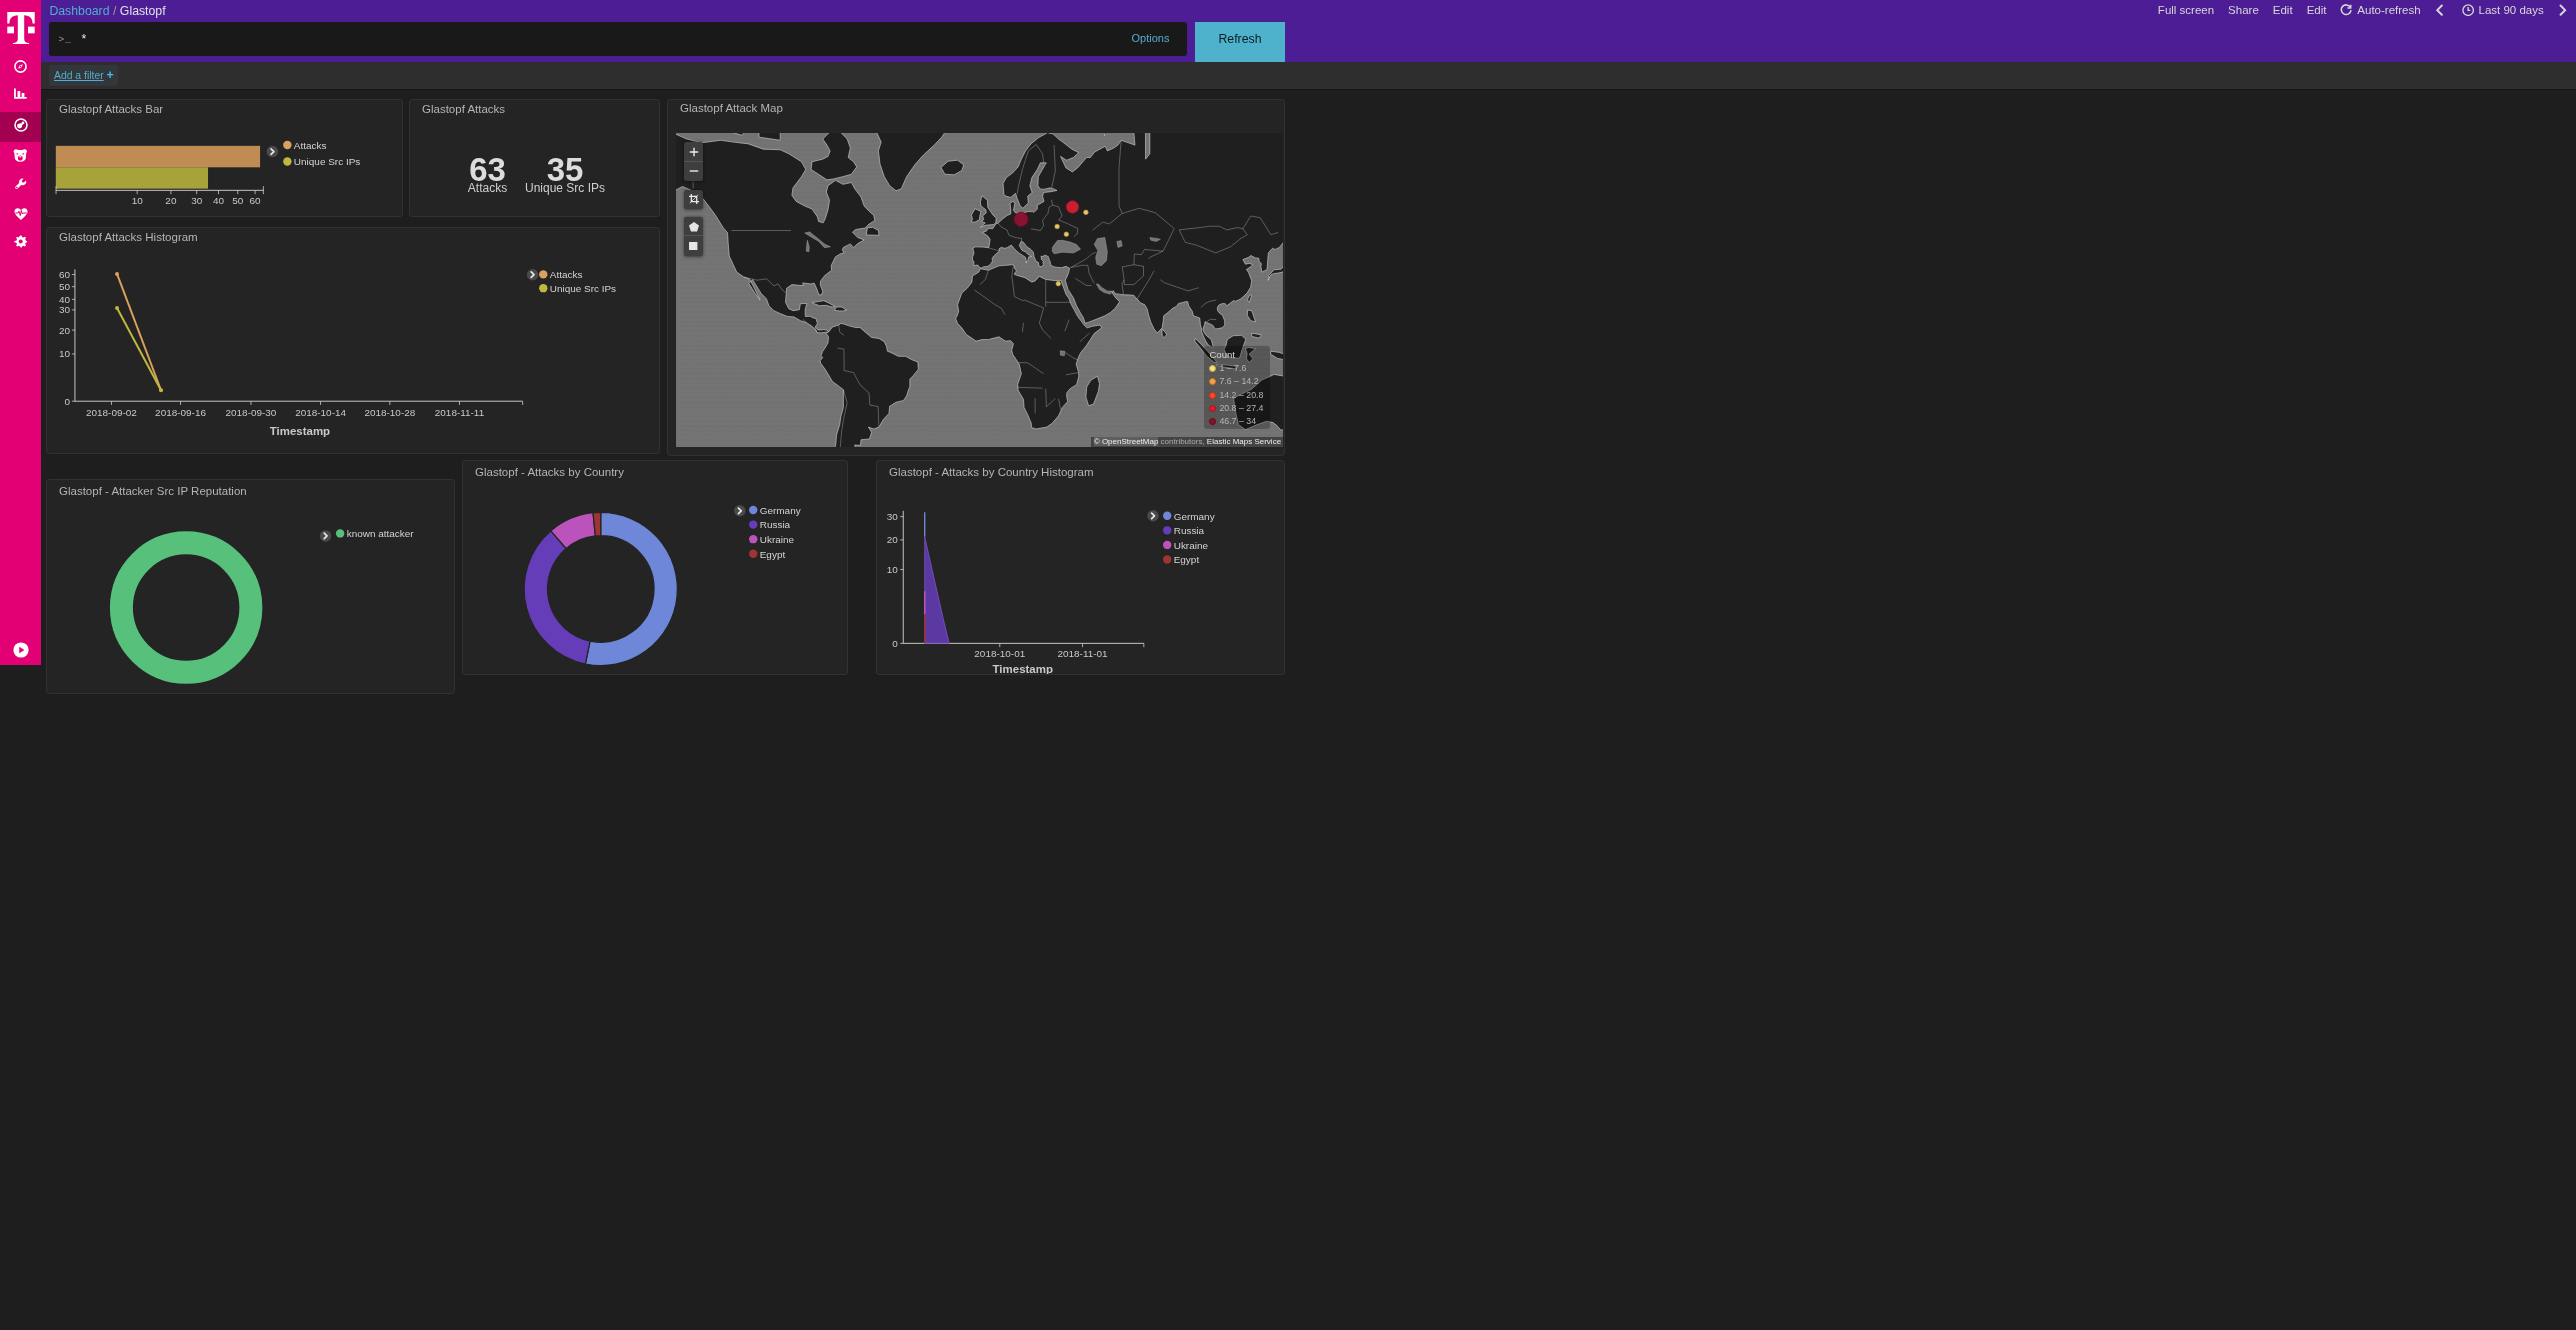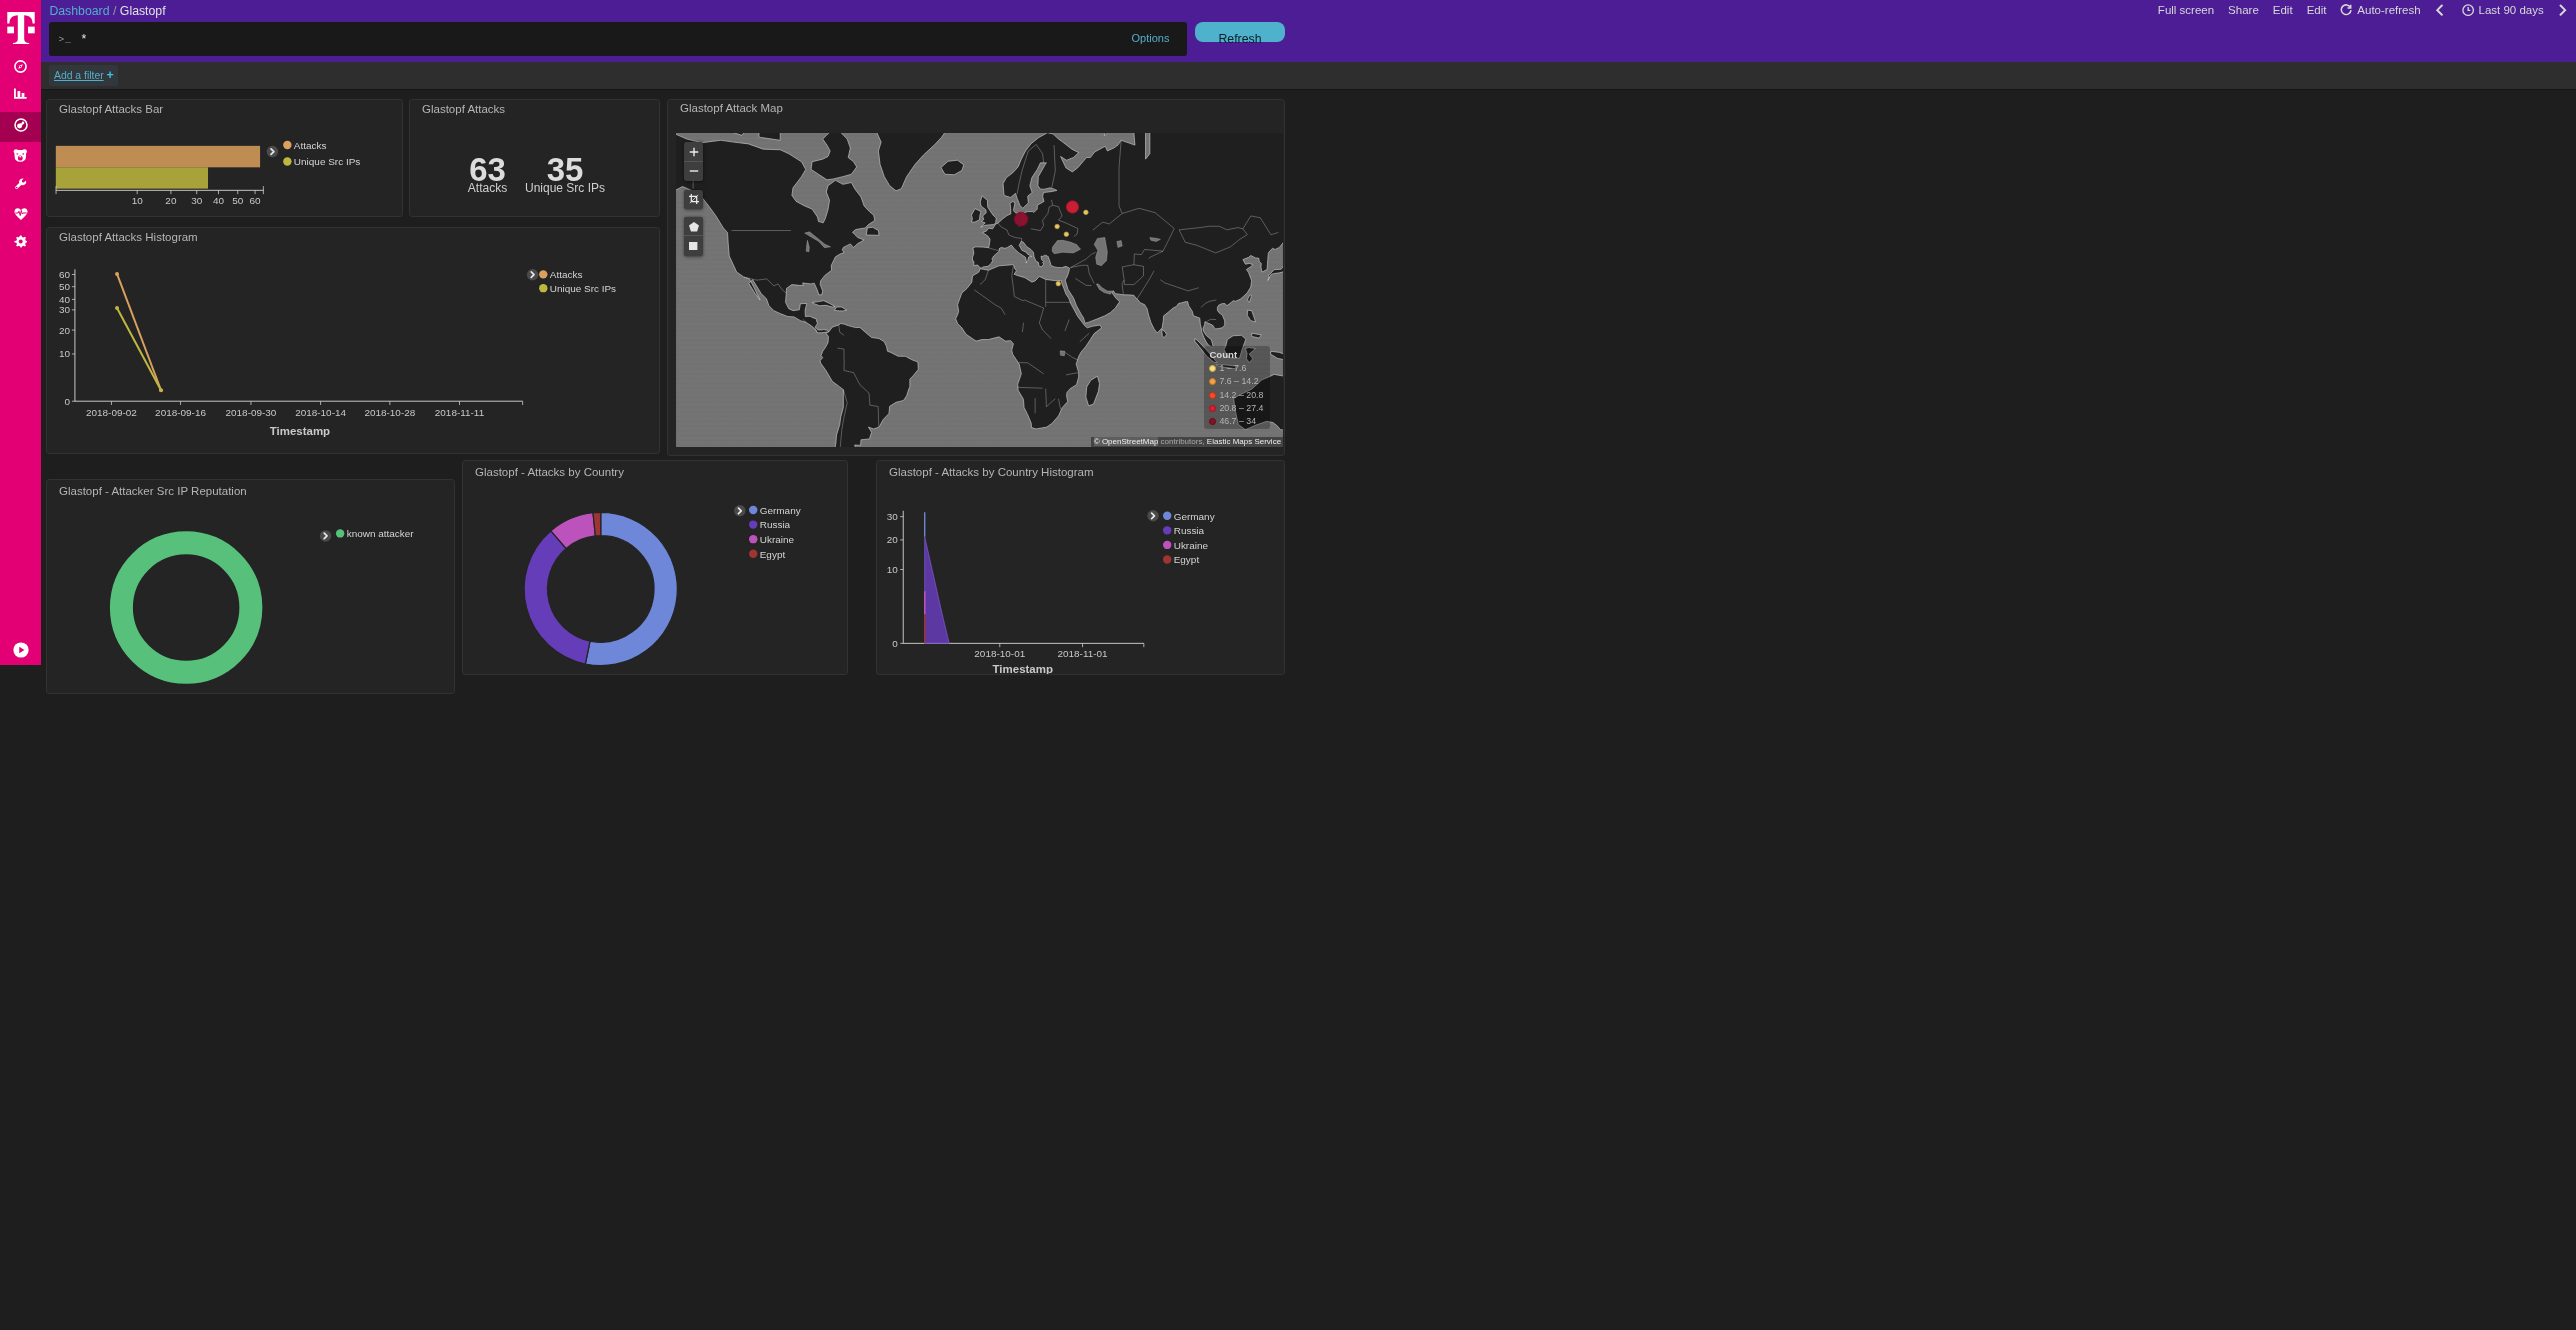--- a/index.html
+++ b/index.html
@@ -9,22 +9,22 @@
 #selband{position:absolute;left:0;top:112px;width:41px;height:30px;background:#a30052}
 .sicon{position:absolute;left:0;width:41px;text-align:center}
 #topbar{position:absolute;left:41px;top:0;right:0;height:62px;background:#4c1d95}
 #crumb{position:absolute;left:8.4px;top:3.8px;font-size:12.3px;color:#d8d8d8}
 #crumb a{color:#54aecb;text-decoration:none}
 #menu{position:absolute;right:8.4px;top:3.8px;font-size:11.5px;color:#d8d8d8;display:flex;gap:14px;align-items:center;white-space:nowrap}
 #qinput{position:absolute;left:8.4px;top:22px;width:1138px;height:34px;background:#191919;border-radius:3.1px}
 #qmark{position:absolute;left:9.2px;top:11.5px;color:#9a9a9a;font-size:9.6px;font-family:"Liberation Mono",monospace;letter-spacing:0.8px}
 #qstar{position:absolute;left:32px;top:10px;color:#e8e8e8;font-size:12.3px}
 #qopt{position:absolute;right:18px;top:10px;color:#54aecb;font-size:11px}
-#refresh{position:absolute;left:1154px;top:22px;width:90px;height:20px;background:#4fb2cc;
-border-radius:8px;color:#0b1d26;font-size:12.3px;text-align:center;line-height:34px}
+#refresh{position:absolute;left:1154px;top:22px;width:90px;height:40px;background:#4fb2cc;
+border-radius:0;color:#0b1d26;font-size:12.3px;text-align:center;line-height:34px}
 #filterrow{position:absolute;left:41px;top:62px;right:0;height:28px;background:#2e2e2f;border-bottom:1.5px solid #151515}
 #addfilter{position:absolute;left:8.4px;top:3.1px;height:21px;background:#32373c;border-radius:2.3px;
 padding:0 4.6px;font-size:10.4px;line-height:20px;color:#54aecb}
 #addfilter u{text-decoration:underline}
 .panel{position:absolute;background:#242424;border:0.8px solid #323232;border-radius:3.1px}
 .ptitle{position:absolute;left:12px;font-size:11.5px;color:#b5b5b5;white-space:nowrap}
 .leg{font-size:13px;fill:#d4d4d4}
 .axlbl{font-size:13px;fill:#c9c9c9}
 .mapbtn{position:absolute;left:16px;width:19px;background:#3e3e3e;border-radius:2.3px;
 box-shadow:0 0.8px 3.1px rgba(0,0,0,.5);color:#ededed;text-align:center}
@@ -284,21 +284,21 @@
       </svg></div>
 <div class="mapbtn" style="top:117px;height:39px">
 <div style="height:19.3px;border-bottom:0.8px solid #555"><svg width="10" height="10" viewBox="0 0 13 13" style="margin-top:4.6px">
           <path d="M6.5 0 L13 4.7 L10.5 12.5 L2.5 12.5 L0 4.7 Z" fill="#e5e5e5"></path>
         </svg></div>
 <div style="height:19px"><svg width="8.4" height="8.4" viewBox="0 0 11 11" style="margin-top:5.4px">
           <rect width="11" height="11" fill="#e5e5e5"></rect>
         </svg></div>
     </div>
     <div style="position:absolute;left:536px;top:246px;width:66px;height:83px;background:rgba(0,0,0,0.25);border-radius:3.1px">
-<div style="position:absolute;left:5.4px;top:3.1px;font-size:9.6px;font-weight:bold;color:#d6d6d6">Count</div>
+<div style="position:absolute;left:5.4px;top:3.1px;font-size:9.6px;font-weight:normal;color:#d6d6d6">Count</div>
       <div style="position:absolute;left:4.6px;top:17px;display:flex;align-items:center">
         <span style="width:7px;height:7px;border-radius:50%;background:#f7e07c;border:0.9px solid #caa94e;margin-right:3.8px"></span>
         <span style="font-size:8.8px;color:#b5b5b5">1 – 7.6</span>
       </div>
       <div style="position:absolute;left:4.6px;top:30px;display:flex;align-items:center">
         <span style="width:7px;height:7px;border-radius:50%;background:#f5a14b;border:0.9px solid #c57b1e;margin-right:3.8px"></span>
         <span style="font-size:8.8px;color:#b5b5b5">7.6 – 14.2</span>
       </div>
       <div style="position:absolute;left:4.6px;top:44px;display:flex;align-items:center">
         <span style="width:7px;height:7px;border-radius:50%;background:#fc4b27;border:0.9px solid #cf2d10;margin-right:3.8px"></span>

